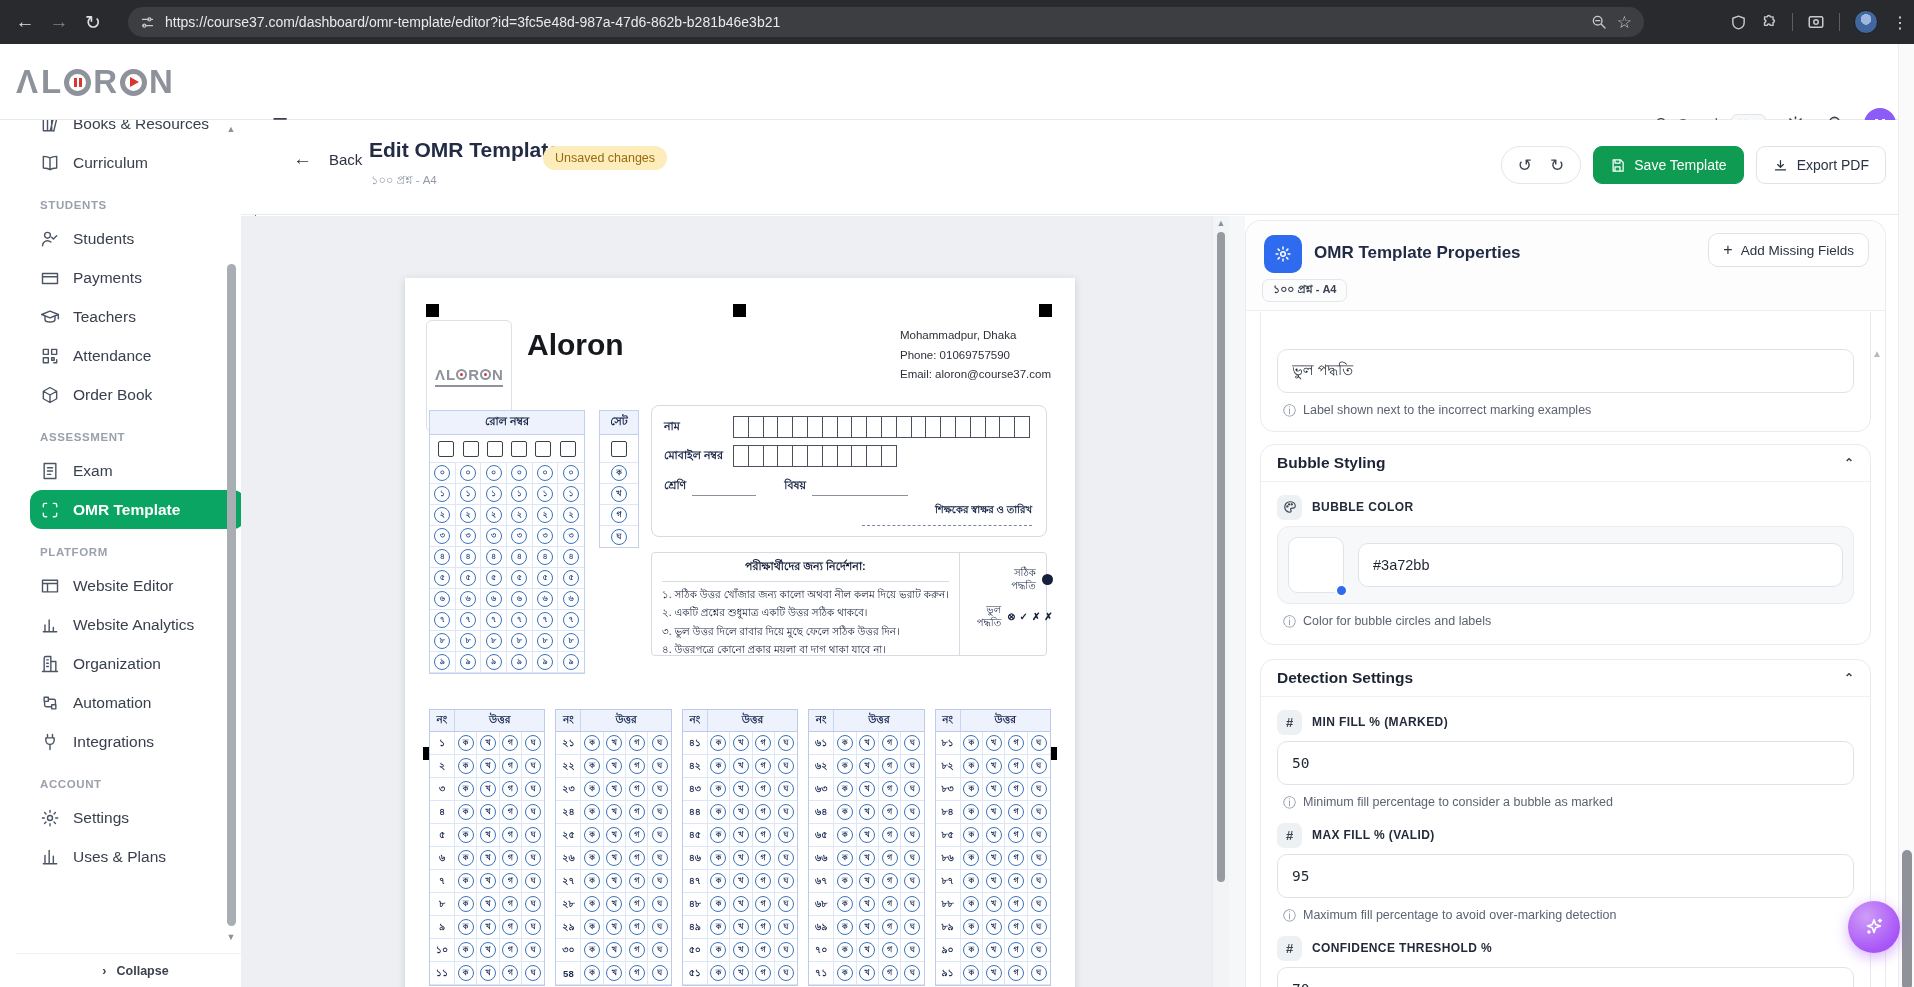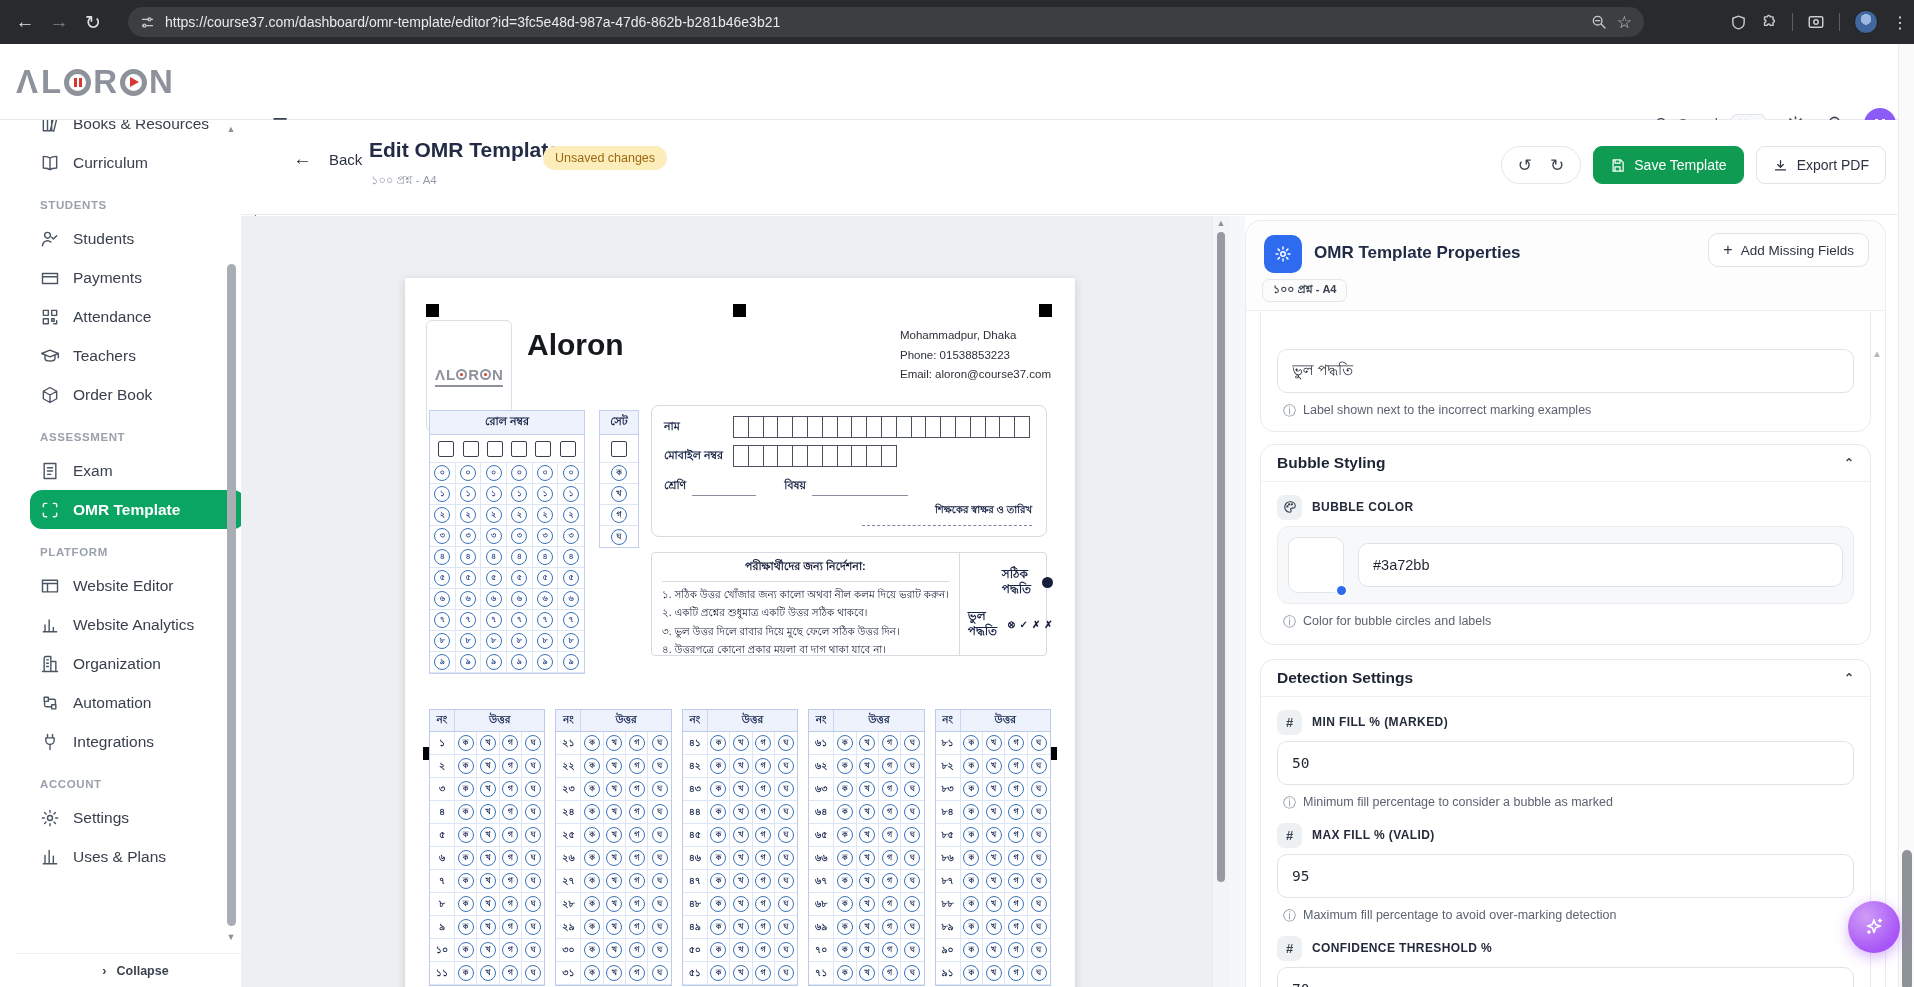--- a/index.html
+++ b/index.html
@@ -98,21 +98,21 @@
   .uline{border-bottom:1px solid #8b919c;height:12px}
   .sigw{position:absolute;right:14px;bottom:10px;text-align:right}
   .sig{font-size:10px;font-weight:700;color:#182445;margin-bottom:6px}
   .dashline{border-bottom:1px dashed #7b86a8;width:170px;margin-left:auto}
   .instr-box{position:absolute;left:246px;top:274px;width:396px;height:104px;border:1px solid #d7dae0;border-radius:4px;display:flex}
   .instr-left{flex:1;padding:5px 10px 4px}
   .instr-title{text-align:center;font-size:11px;font-weight:700;color:#141d38;padding-bottom:4px;border-bottom:1px solid #d7dae0;margin-bottom:4px}
   .instr-line{font-size:10.3px;color:#18203a;line-height:1.78;white-space:nowrap;overflow:hidden}
   .instr-right{width:102px;border-left:1px solid #d7dae0;padding:14px 8px 0;display:flex;flex-direction:column;gap:12px}
   .mrow{display:flex;align-items:center;justify-content:flex-end;gap:6px}
-  .mlabel{font-size:12px;font-weight:700;color:#182445;line-height:1.25;width:34px}
+  .mlabel{font-size:10px;font-weight:400;color:#182445;text-align:right;line-height:1.25;width:34px}
   .dotfill{width:11px;height:11px;border-radius:50%;background:#16203c}
   .marks{display:flex;gap:4px;font-size:10px;color:#16203c;font-weight:700;align-items:center}
   .grid-area{position:absolute;left:24px;top:431px;width:622px;display:flex;gap:10px}
   .agroup{flex:1;border:1px solid #bccbec;background:#fff}
   .ahead{display:grid;grid-template-columns:25px 1fr;height:22px;background:#edf2fd;border-bottom:1px solid #bccbec}
   .ahead div{display:flex;align-items:center;justify-content:center;font-size:10.5px;font-weight:700;color:#1c2b52}
   .ahead div:first-child{border-right:1px solid #c9d6f2}
   .arow{display:grid;grid-template-columns:25px repeat(4,1fr);height:23px;border-bottom:1px solid #dde6f7}
   .arow div{display:flex;align-items:center;justify-content:center;border-right:1px solid #dde6f7}
   .arow div:last-child{border-right:none}
@@ -277,32 +277,32 @@
           <span class="ic">
             <svg width="20" height="20" viewBox="0 0 24 24" fill="none" stroke="currentColor" stroke-width="1.7" stroke-linecap="round" stroke-linejoin="round">
               <path d="M3 6.5h18v12H3zM3 10.5h18"></path>
             </svg>
           </span>
           <span>Payments</span>
         </div>
         <div class="sitem">
           <span class="ic">
             <svg width="20" height="20" viewBox="0 0 24 24" fill="none" stroke="currentColor" stroke-width="1.7" stroke-linecap="round" stroke-linejoin="round">
+              <path d="M2 9l10-4 10 4-10 4zM6 11.3V15c0 1.7 2.7 3 6 3s6-1.3 6-3v-3.7M22 9v5"></path>
+            </svg>
+          </span>
+          <span>Teachers</span>
+        </div>
+        <div class="sitem">
+          <span class="ic">
+            <svg width="20" height="20" viewBox="0 0 24 24" fill="none" stroke="currentColor" stroke-width="1.7" stroke-linecap="round" stroke-linejoin="round">
               <path d="M4 4h6v6H4zM14 4h6v6h-6zM4 14h6v6H4zM14 14h3v3h-3zM20 16.5V20h-3.5"></path>
             </svg>
           </span>
           <span>Attendance</span>
-        </div>
-        <div class="sitem">
-          <span class="ic">
-            <svg width="20" height="20" viewBox="0 0 24 24" fill="none" stroke="currentColor" stroke-width="1.7" stroke-linecap="round" stroke-linejoin="round">
-              <path d="M2 9l10-4 10 4-10 4zM6 11.3V15c0 1.7 2.7 3 6 3s6-1.3 6-3v-3.7M22 9v5"></path>
-            </svg>
-          </span>
-          <span>Teachers</span>
         </div>
         <div class="sitem">
           <span class="ic">
             <svg width="20" height="20" viewBox="0 0 24 24" fill="none" stroke="currentColor" stroke-width="1.7" stroke-linecap="round" stroke-linejoin="round">
               <path d="M12 3l8 4.5v9L12 21l-8-4.5v-9zM12 12l8-4.5M12 12L4 7.5M12 12v9"></path>
             </svg>
           </span>
           <span>Order Book</span>
         </div>
         <div class="ssec">ASSESSMENT</div>
@@ -439,21 +439,21 @@
           <span>R</span>
           <span class="oring">
               <span class="dotr"></span>
             </span>
           <span>N</span>
         </div>
       </div>
       <div class="org-title">Aloron</div>
       <div class="addr">
         <div>Mohammadpur, Dhaka</div>
-        <div>Phone: 01538853223</div>
+        <div>Phone: 01069757590</div>
         <div>Email: aloron@course37.com</div>
       </div>
 
       <div class="roll-box bbox">
         <div class="bhead bntxt">রোল নম্বর</div>
         <div class="sqrow" id="rollSquares">
             <span class="wsq"></span>
             <span class="wsq"></span>
             <span class="wsq"></span>
             <span class="wsq"></span>
@@ -1067,21 +1067,21 @@
                 <span class="bub" style="border-color: rgb(58, 114, 187);">খ</span>
               </div>
               <div>
                 <span class="bub" style="border-color: rgb(58, 114, 187);">গ</span>
               </div>
               <div>
                 <span class="bub" style="border-color: rgb(58, 114, 187);">ঘ</span>
               </div>
             </div>
             <div class="arow">
-              <div class="anum">৩১</div>
+              <div class="anum">58</div>
               <div>
                 <span class="bub" style="border-color: rgb(58, 114, 187);">ক</span>
               </div>
               <div>
                 <span class="bub" style="border-color: rgb(58, 114, 187);">খ</span>
               </div>
               <div>
                 <span class="bub" style="border-color: rgb(58, 114, 187);">গ</span>
               </div>
               <div>

